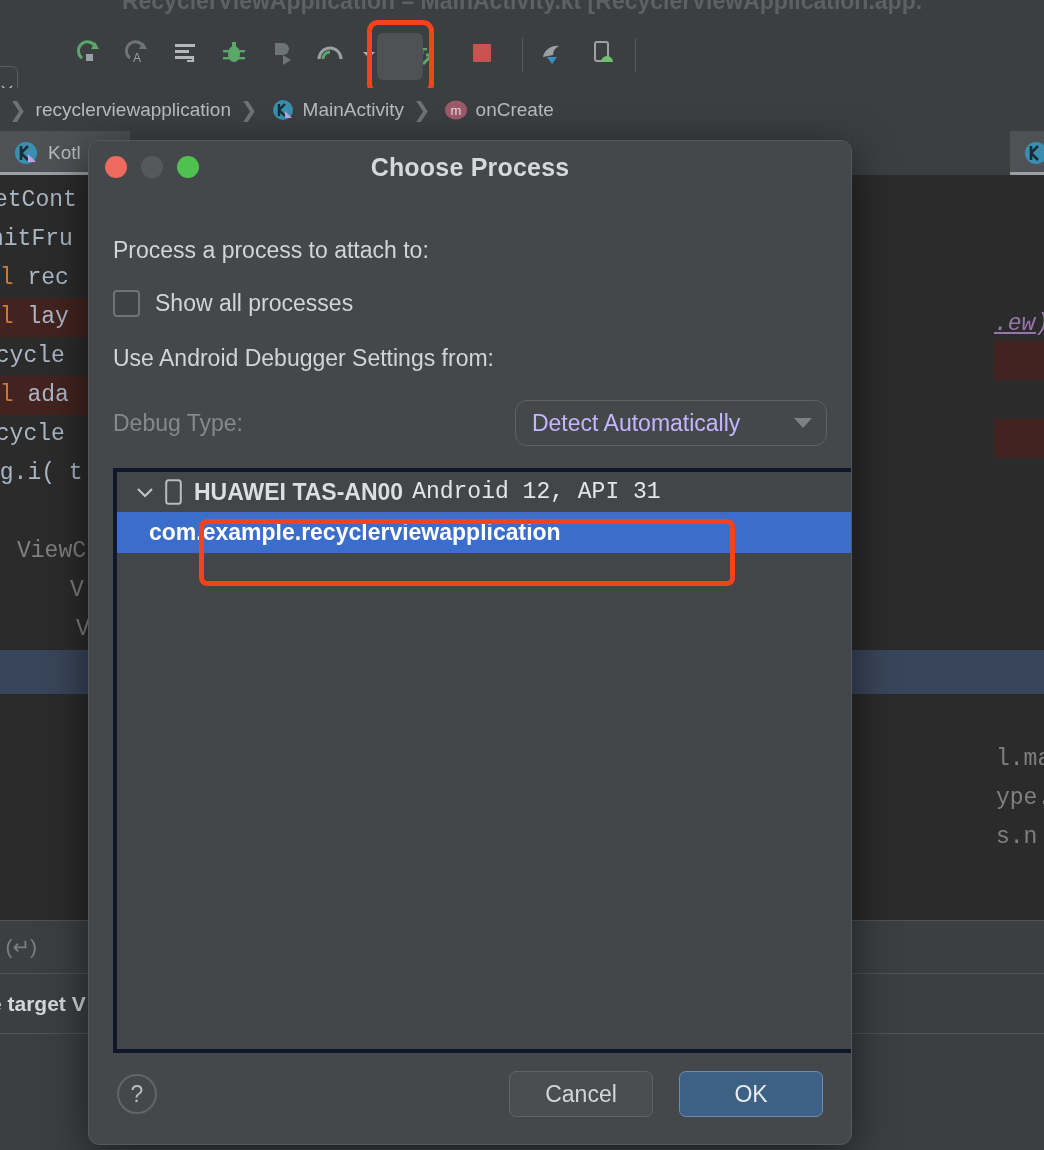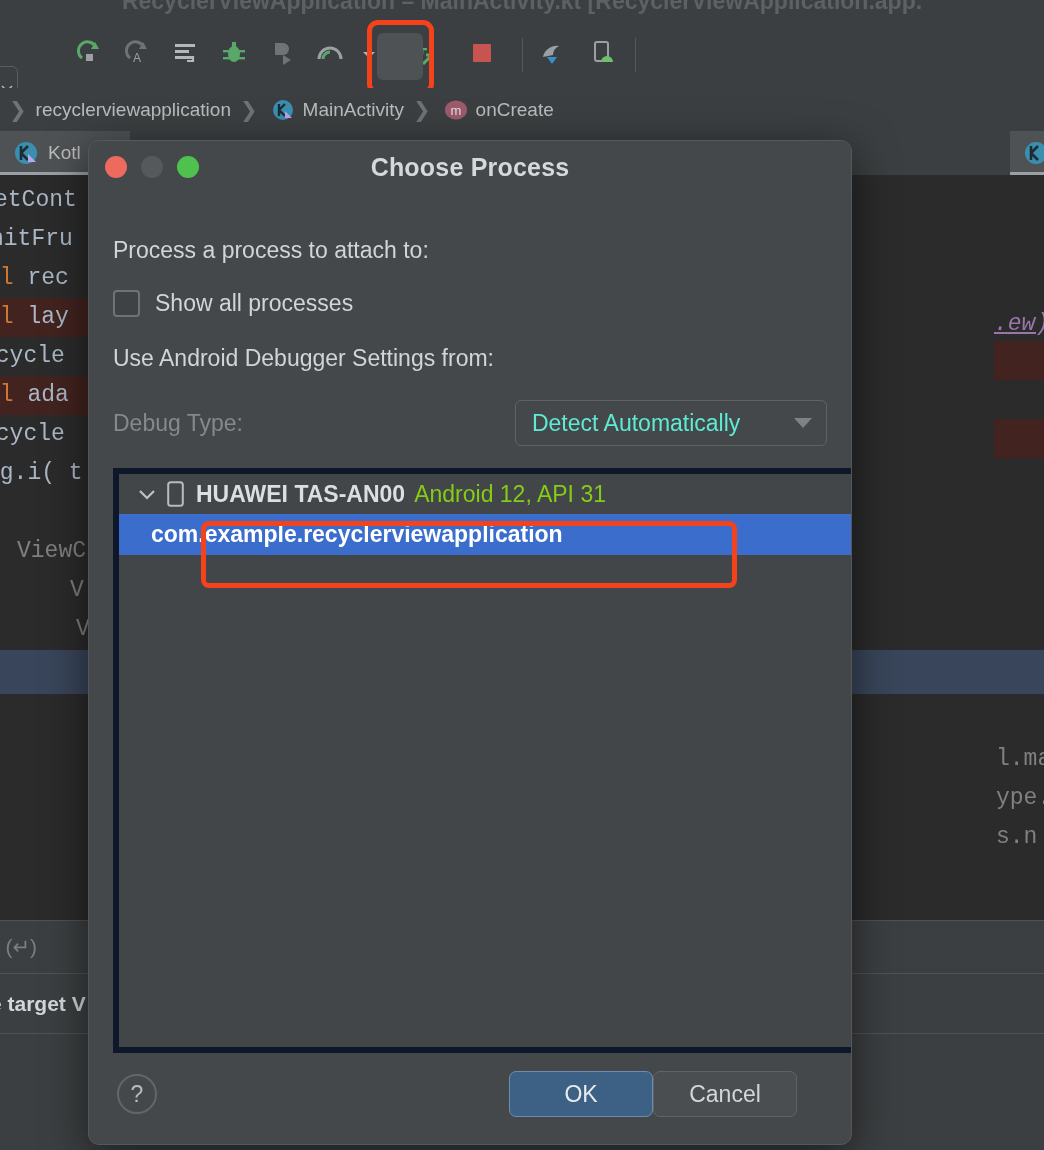--- a/index.html
+++ b/index.html
@@ -159,51 +159,51 @@
   .field-label.dim { color: #85898c; }
   .combo {
     position: relative;
     width: 366px; height: 46px;
     border: 1px solid #6b6f72; border-radius: 6px;
     background: #42454700;
     display: flex; align-items: center;
     padding: 0 16px;
     font-size: 23px; color: #d9dcde;
   }
-  .combo.disabled { color: #5eead4; border-color: #5f6366; }
+  .combo.disabled { color: #c4b5fd; border-color: #5f6366; border-radius: 12px; }
   .combo .caret {
     position: absolute; right: 14px; top: 50%;
     transform: translateY(-50%);
     width: 0; height: 0;
     border-left: 9px solid transparent;
     border-right: 9px solid transparent;
     border-top: 10px solid #c3c6c8;
   }
   .combo.disabled .caret { border-top-color: #7e8285; }
 
   .list-panel {
     position: relative;
     margin-top: 22px;
     width: 848px; height: 585px;
-    border: 6px solid #0f172a;
+    border: 4px solid #0f172a;
     background: #434648;
     overflow: hidden;
   }
   .dev-row {
     display: flex; align-items: center;
     height: 40px; padding-left: 16px;
     font-size: 23px;
   }
   .dev-chev {
     width: 24px; display: flex; align-items: center; justify-content: center;
     color: #c0c3c5;
   }
   .dev-phone { margin: 0 12px 0 8px; display: flex; align-items: center; }
   .dev-name { color: #dcdfe1; font-weight: bold; }
-  .dev-meta { color: #84cc16; margin-left: 9px; }
+  .dev-meta { color: #e5e5e5; margin-left: 9px; font-family: Liberation Mono, monospace; }
   .proc-row {
     height: 41px;
     display: flex; align-items: center;
     padding-left: 32px;
     background: #3b6ecc;
     font-size: 23px; color: #ffffff; font-weight: bold;
   }
   .proc-highlight {
     position: absolute; left: 82px; top: 47px;
     width: 536px; height: 67px;
@@ -511,22 +511,22 @@
 
         <div class="proc-highlight"></div>
       </div>
     </div>
 
     <div class="dlg-footer">
       <div class="help-btn">
         <span>?</span>
       </div>
       <div class="footer-spacer"></div>
+      <div class="btn btn-cancel">
+        <span>Cancel</span>
+      </div>
       <div class="btn btn-ok">
         <span>OK</span>
       </div>
-      <div class="btn btn-cancel">
-        <span>Cancel</span>
-      </div>
     </div>
   </div>
 
 </div>
 
 </body></html>

